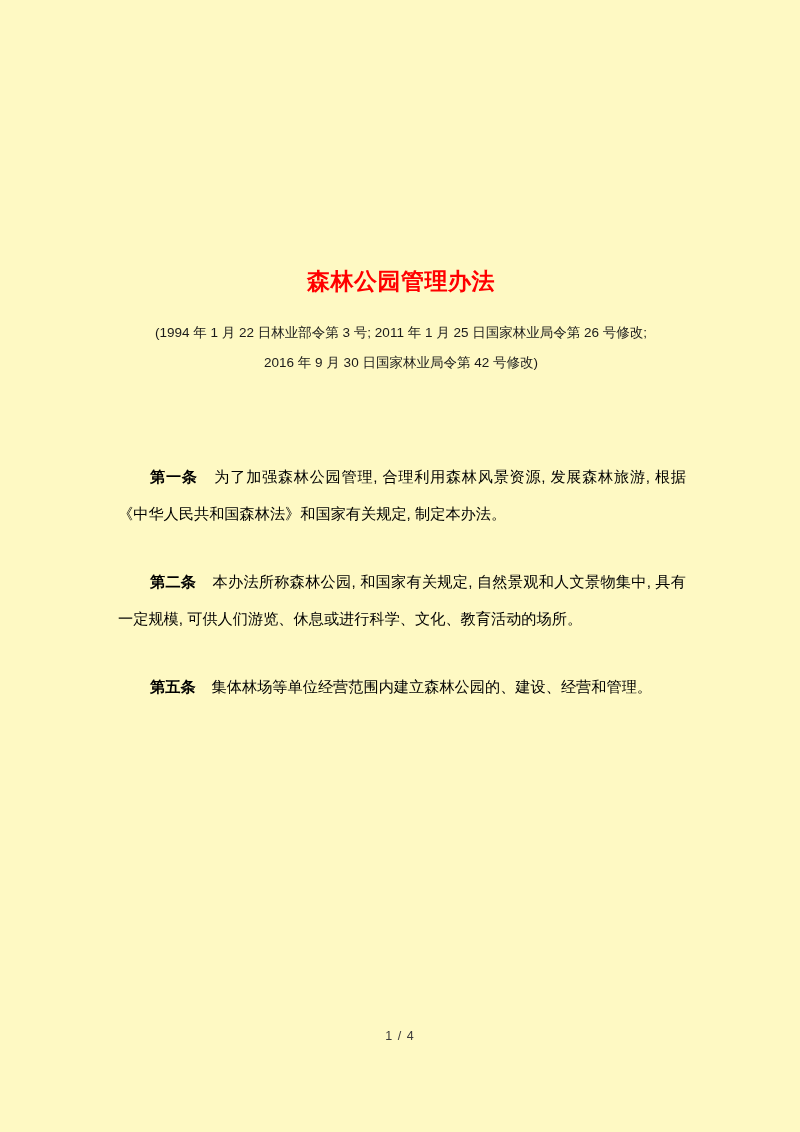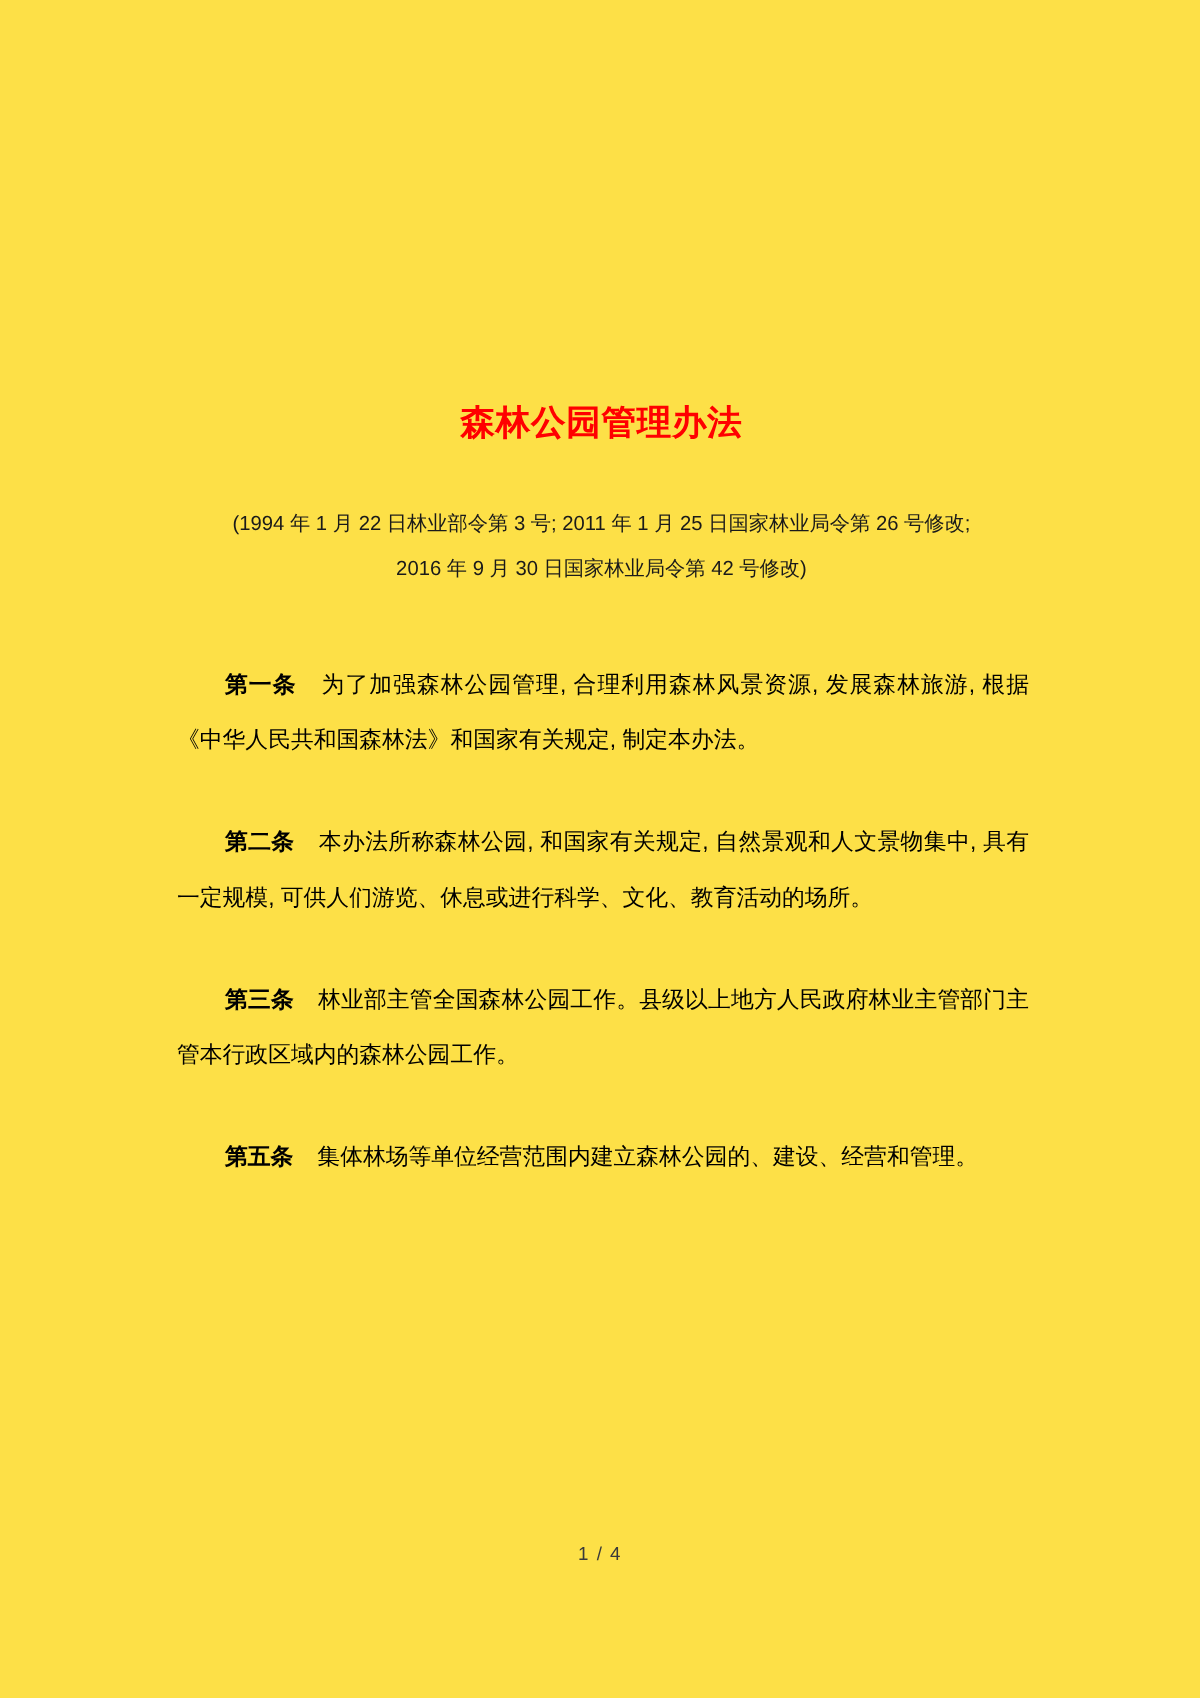--- a/index.html
+++ b/index.html
@@ -9,21 +9,21 @@
   }
   body {
     font-family: "Liberation Sans", "DejaVu Sans", sans-serif;
     color: #000000;
   }
   .page {
     position: relative;
     width: 800px;
     height: 1132px;
     margin: 0 auto;
-    background: #fde047;
+    background: #fef9c3;
     overflow: hidden;
     box-sizing: border-box;
   }
   .doc-body {
     position: absolute;
     left: 118px;
     top: 0;
     width: 566px;
   }
 
@@ -41,36 +41,36 @@
     font-weight: bold;
     letter-spacing: 0.5px;
     line-height: 32px;
     white-space: nowrap;
   }
 
   
   .doc-subtitle {
     position: absolute;
     left: -4px;
-    top: 334px;
+    top: 318px;
     width: 574px;
   }
   .subtitle-line {
     text-align: center;
     font-size: 13.5px;
     line-height: 30px;
     color: #1a1a1a;
     white-space: nowrap;
   }
 
   
   .articles {
     position: absolute;
     left: 0;
-    top: 438px;
+    top: 458px;
     width: 568px;
   }
   .article {
     margin: 0 0 31px 0;
     font-size: 15.2px;
     line-height: 37px;
     text-align: justify;
     text-justify: inter-ideograph;
     text-indent: 32px;
     color: #000000;
@@ -115,23 +115,20 @@
     <div class="articles">
 
       <p class="article">
         <span class="article-num">第一条</span><span class="article-gap"></span><span>为了加强森林公园管理, 合理利用森林风景资源, 发展森林旅游, 根据《中华人民共和国森林法》和国家有关规定, 制定本办法。</span>
       </p>
 
       <p class="article">
         <span class="article-num">第二条</span><span class="article-gap"></span><span>本办法所称森林公园, 和国家有关规定, 自然景观和人文景物集中, 具有一定规模, 可供人们游览、休息或进行科学、文化、教育活动的场所。</span>
       </p>
 
-      <p class="article">
-        <span class="article-num">第三条</span><span class="article-gap"></span><span>林业部主管全国森林公园工作。县级以上地方人民政府林业主管部门主管本行政区域内的森林公园工作。</span>
-      </p>
 
 
       <p class="article">
         <span class="article-num">第五条</span><span class="article-gap"></span><span>集体林场等单位经营范围内建立森林公园的、建设、经营和管理。</span>
       </p>
 
     </div>
   </div>
 
   <div class="page-footer">1 / 4</div>

